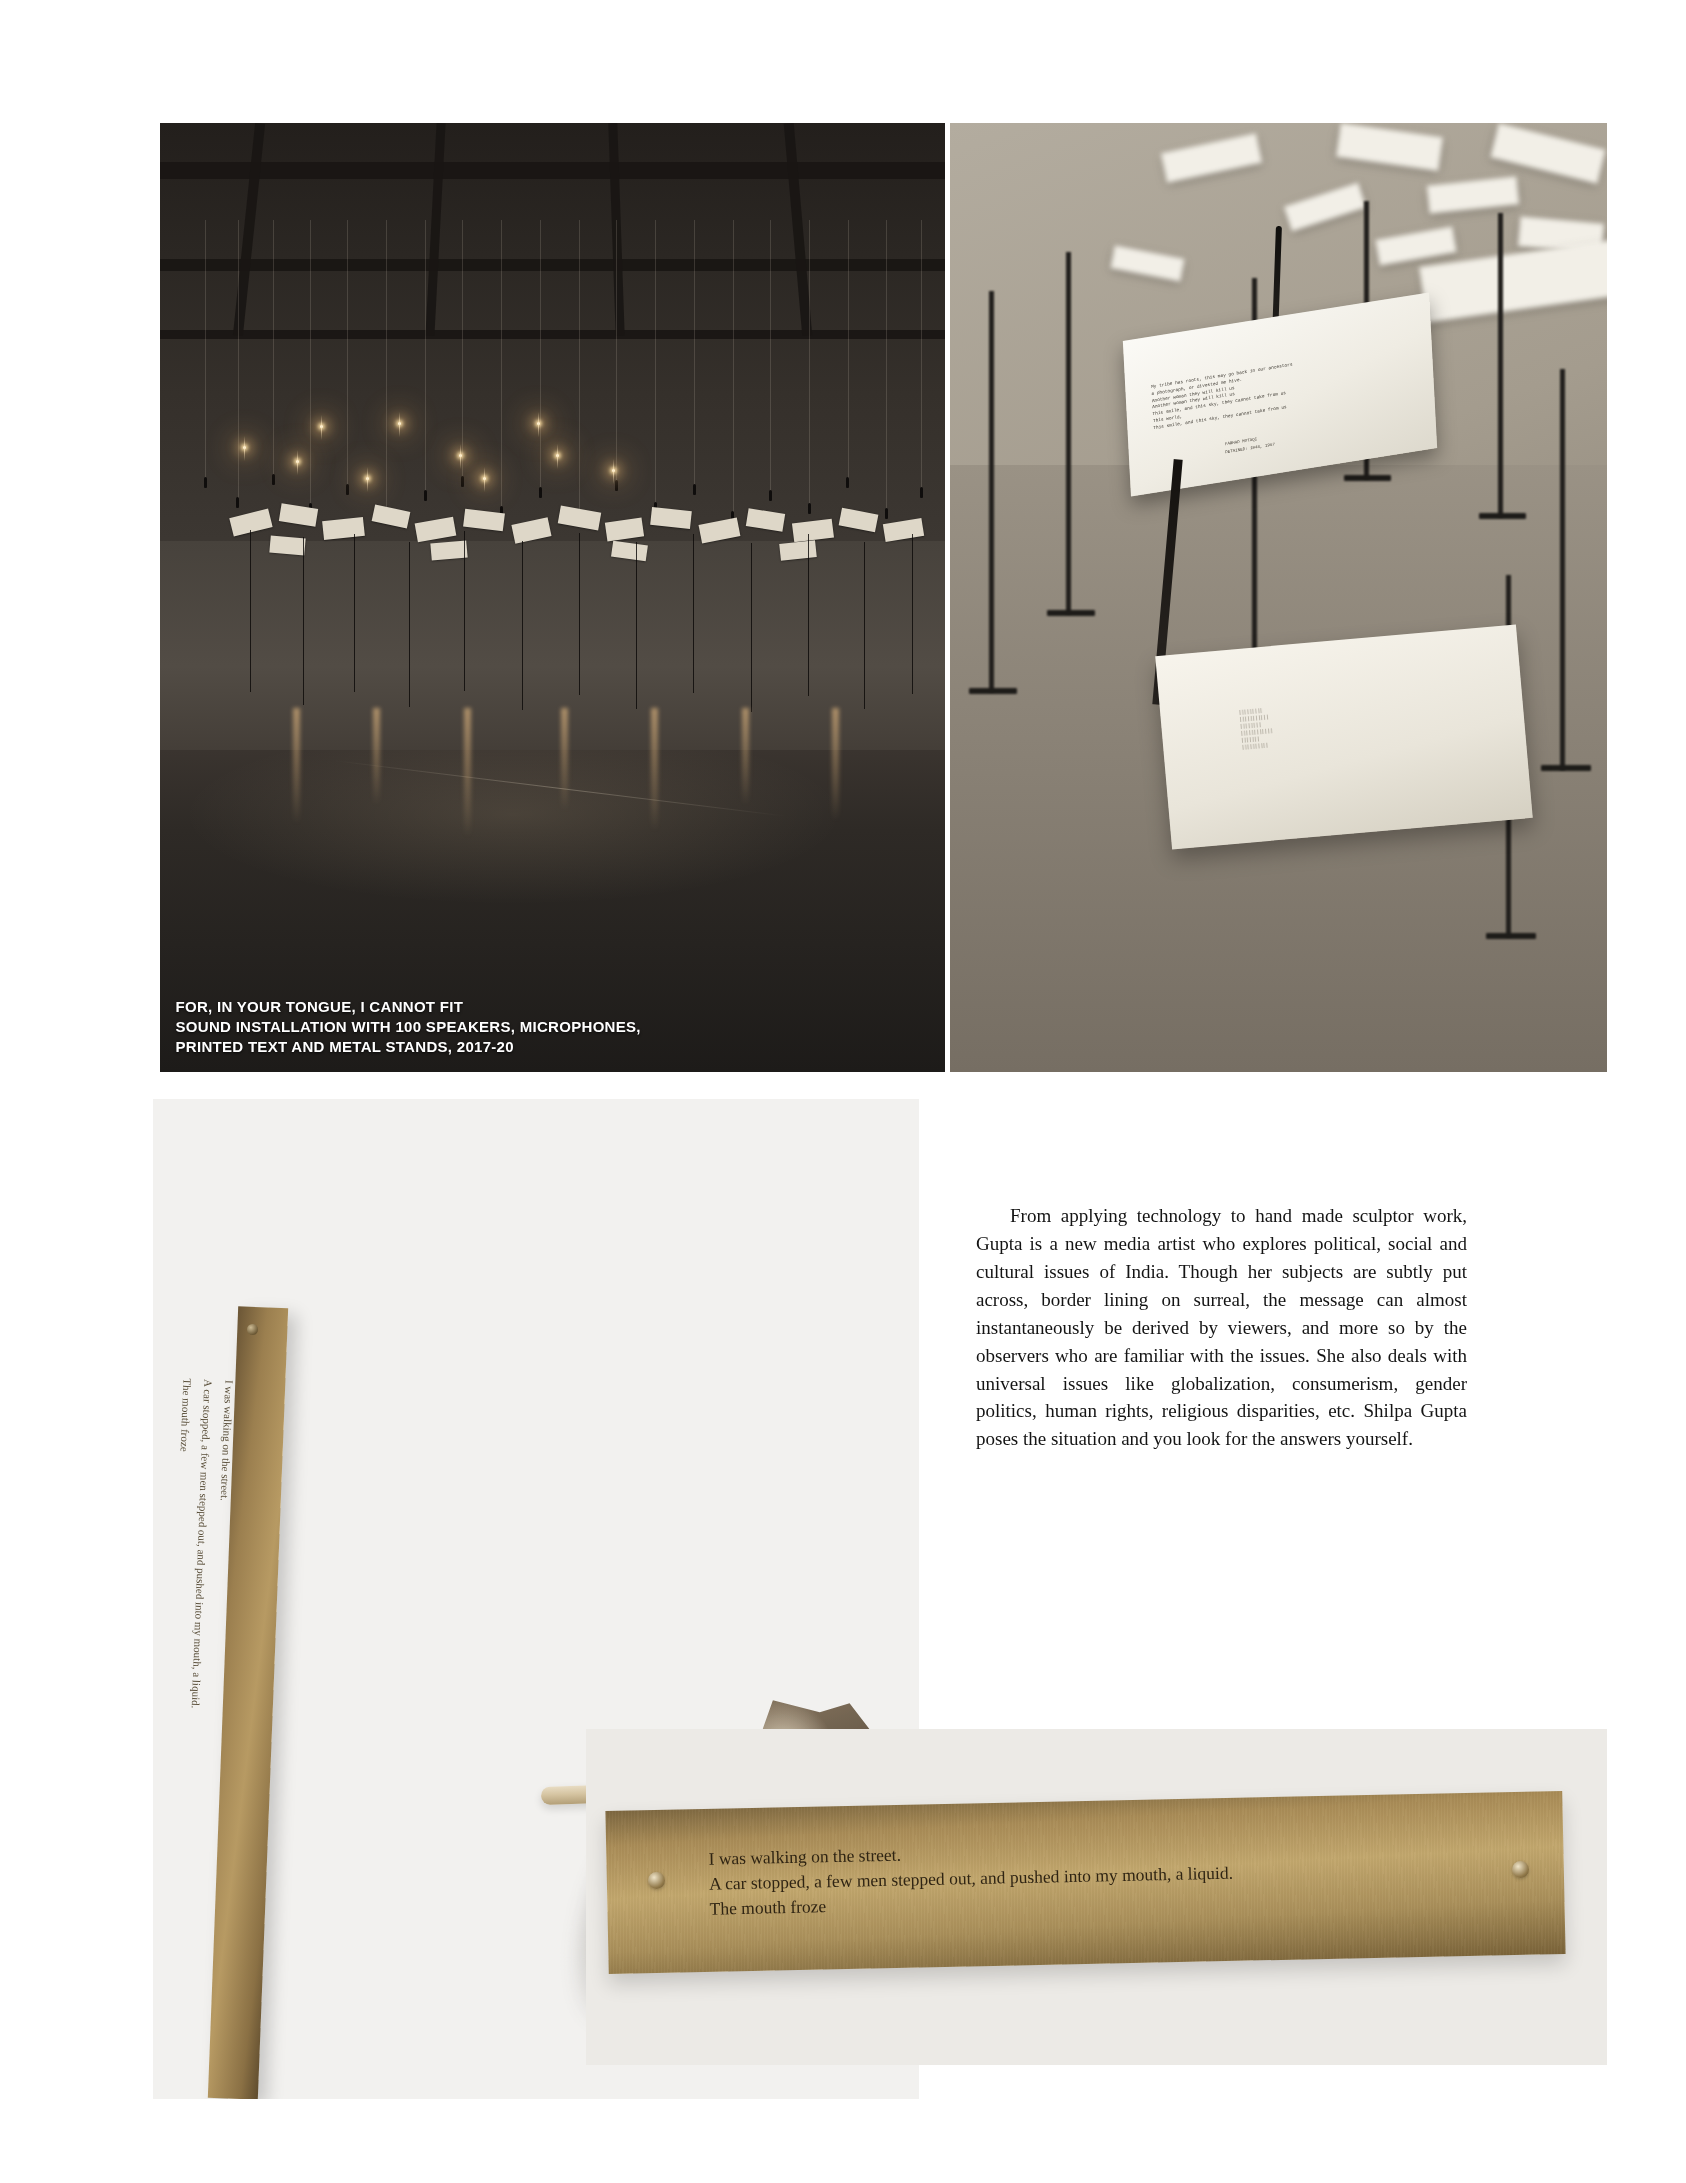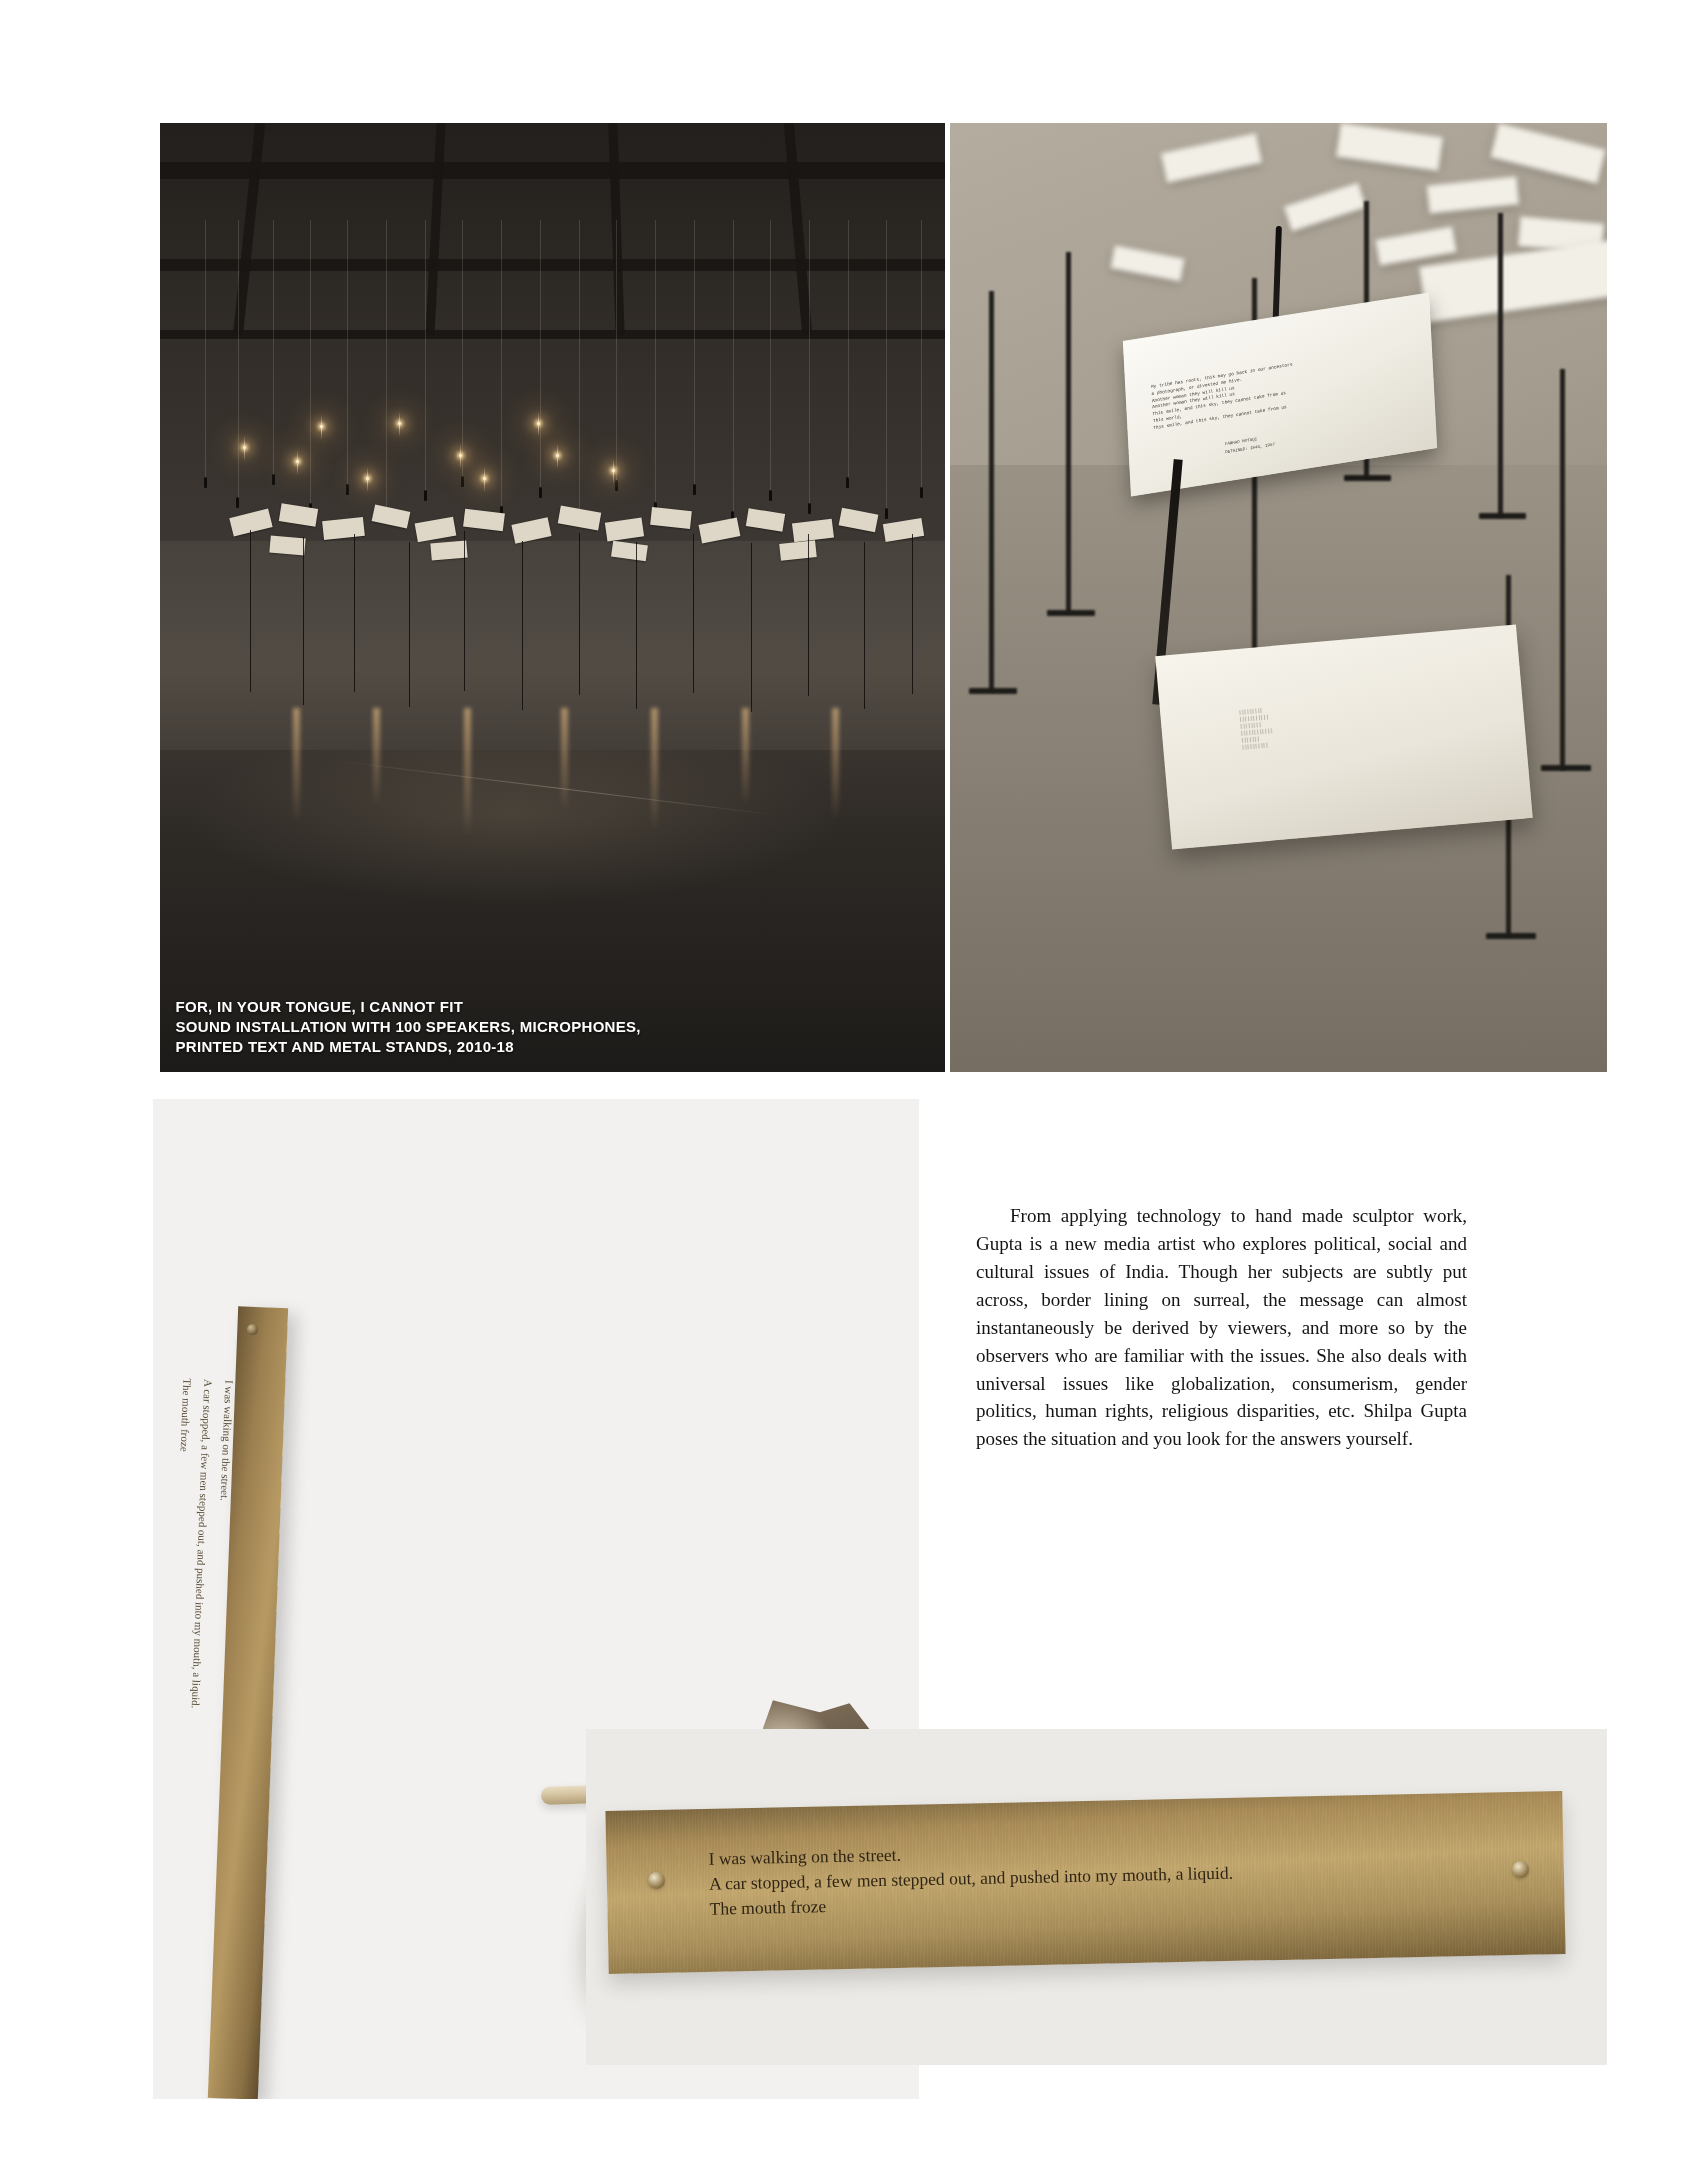--- a/index.html
+++ b/index.html
@@ -491,21 +491,21 @@
       <div class="pi-refl" style="left:213px;top:585px;height:97px;"></div>
       <div class="pi-refl" style="left:304px;top:585px;height:129px;"></div>
       <div class="pi-refl" style="left:401px;top:585px;height:103px;"></div>
       <div class="pi-refl" style="left:491px;top:585px;height:123px;"></div>
       <div class="pi-refl" style="left:582px;top:585px;height:97px;"></div>
       <div class="pi-refl" style="left:672px;top:585px;height:113px;"></div>
     </div>
 
     <figcaption class="pi-caption">FOR, IN YOUR TONGUE, I CANNOT FIT
 SOUND INSTALLATION WITH 100 SPEAKERS, MICROPHONES,
-PRINTED TEXT AND METAL STANDS, 2010-18</figcaption>
+PRINTED TEXT AND METAL STANDS, 2017-20</figcaption>
   </figure>
 
   <figure class="photo-spike">
     <div class="ps-floor"></div>
 
     <div>
       <div class="ps-blur-paper" style="left:213px;top:19.4px;width:97px;height:30px;transform:rotate(-12deg);"></div>
       <div class="ps-blur-paper" style="left:388px;top:6.5px;width:103px;height:34px;transform:rotate(8deg);"></div>
       <div class="ps-blur-paper" style="left:478px;top:58px;width:90px;height:28.4px;transform:rotate(-6deg);"></div>
       <div class="ps-blur-paper" style="left:543px;top:13px;width:110px;height:35px;transform:rotate(14deg);"></div>

